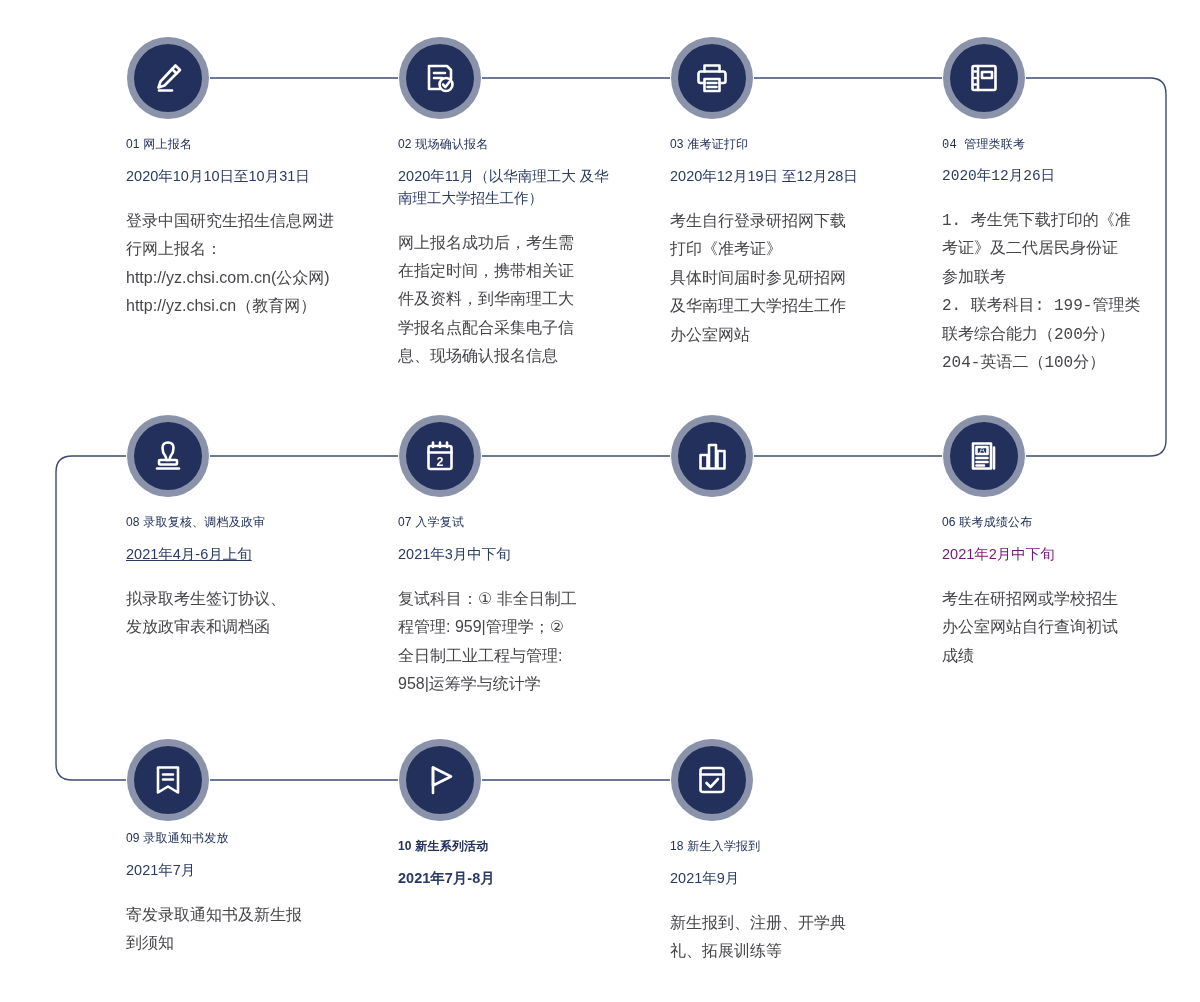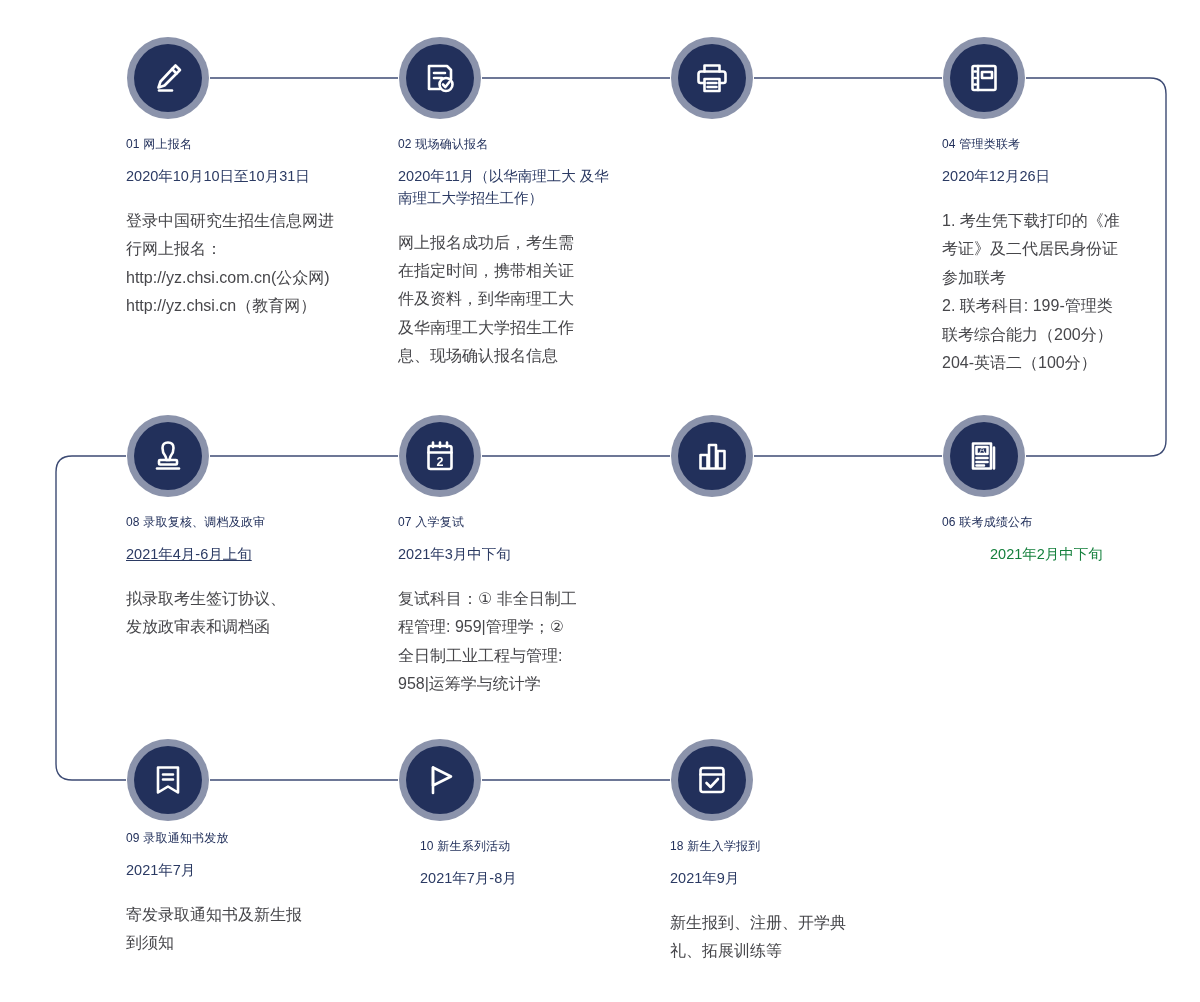--- a/index.html
+++ b/index.html
@@ -195,26 +195,36 @@
 http://yz.chsi.cn（教育网）</div>
   </div>
 
   <div class="card" style="left:398px;top:136px;">
     <div class="title" style="color: rgb(34, 48, 91);">02 现场确认报名</div>
     <div class="date" style="color: rgb(43, 58, 99);">2020年11月（以华南理工大
 及华南理工大学招生工作）</div>
     <div class="body" style="color: rgb(70, 70, 74);">网上报名成功后，考生需
 在指定时间，携带相关证
 件及资料，到华南理工大
+学报名点配合采集电子信
+息、现场确认报名信息</div>
+  </div>
+
+  <div class="card" style="left:670px;top:136px;">
+    <div class="title" style="color: rgb(34, 48, 91);">03 准考证打印</div>
+    <div class="date" style="color: rgb(43, 58, 99);">2020年12月19日
+至12月28日</div>
+    <div class="body" style="color: rgb(70, 70, 74);">考生自行登录研招网下载
+打印《准考证》
+具体时间届时参见研招网
 及华南理工大学招生工作
-息、现场确认报名信息</div>
-  </div>
-
-
-  <div class="card" style="left:942px;top:136px;">
+办公室网站</div>
+  </div>
+
+  <div class="card" style="left:942px;top:136px;font-family:Liberation Mono, monospace;">
     <div class="title" style="color: rgb(34, 48, 91);">04 管理类联考</div>
     <div class="date" style="color: rgb(43, 58, 99);">2020年12月26日</div>
     <div class="body" style="color: rgb(70, 70, 74);">1. 考生凭下载打印的《准
 考证》及二代居民身份证
 参加联考
 2. 联考科目: 199-管理类
 联考综合能力（200分）
 204-英语二（100分）</div>
   </div>
 
@@ -230,31 +240,34 @@
     <div class="date" style="color: rgb(43, 58, 99);">2021年3月中下旬</div>
     <div class="body" style="color: rgb(70, 70, 74);">复试科目：① 非全日制工
 程管理: 959|管理学；②
 全日制工业工程与管理:
 958|运筹学与统计学</div>
   </div>
 
 
   <div class="card" style="left:942px;top:514px;">
     <div class="title" style="color: rgb(34, 48, 91);">06 联考成绩公布</div>
-    <div class="date" style="color: #15803d; margin-left: 48px;">2021年2月中下旬</div>
+    <div class="date" style="color: #701a75;">2021年2月中下旬</div>
+    <div class="body" style="color: rgb(70, 70, 74);">考生在研招网或学校招生
+办公室网站自行查询初试
+成绩</div>
   </div>
 
   <div class="card" style="left:126px;top:830px;">
     <div class="title" style="color: rgb(34, 48, 91);">09 录取通知书发放</div>
     <div class="date" style="color: rgb(43, 58, 99);">2021年7月</div>
     <div class="body" style="color: rgb(70, 70, 74);">寄发录取通知书及新生报
 到须知</div>
   </div>
 
-  <div class="card" style="left:420px;top:838px;">
+  <div class="card" style="left:398px;top:838px;font-weight:bold;">
     <div class="title" style="color: rgb(34, 48, 91);">10 新生系列活动</div>
     <div class="date" style="color: rgb(43, 58, 99);">2021年7月-8月</div>
     <div class="body empty" style="color: rgb(70, 70, 74);"></div>
   </div>
 
   <div class="card" style="left:670px;top:838px;">
     <div class="title" style="color: rgb(34, 48, 91);">18 新生入学报到</div>
     <div class="date" style="color: rgb(43, 58, 99);">2021年9月</div>
     <div class="body" style="color: rgb(70, 70, 74);">新生报到、注册、开学典
 礼、拓展训练等</div>

